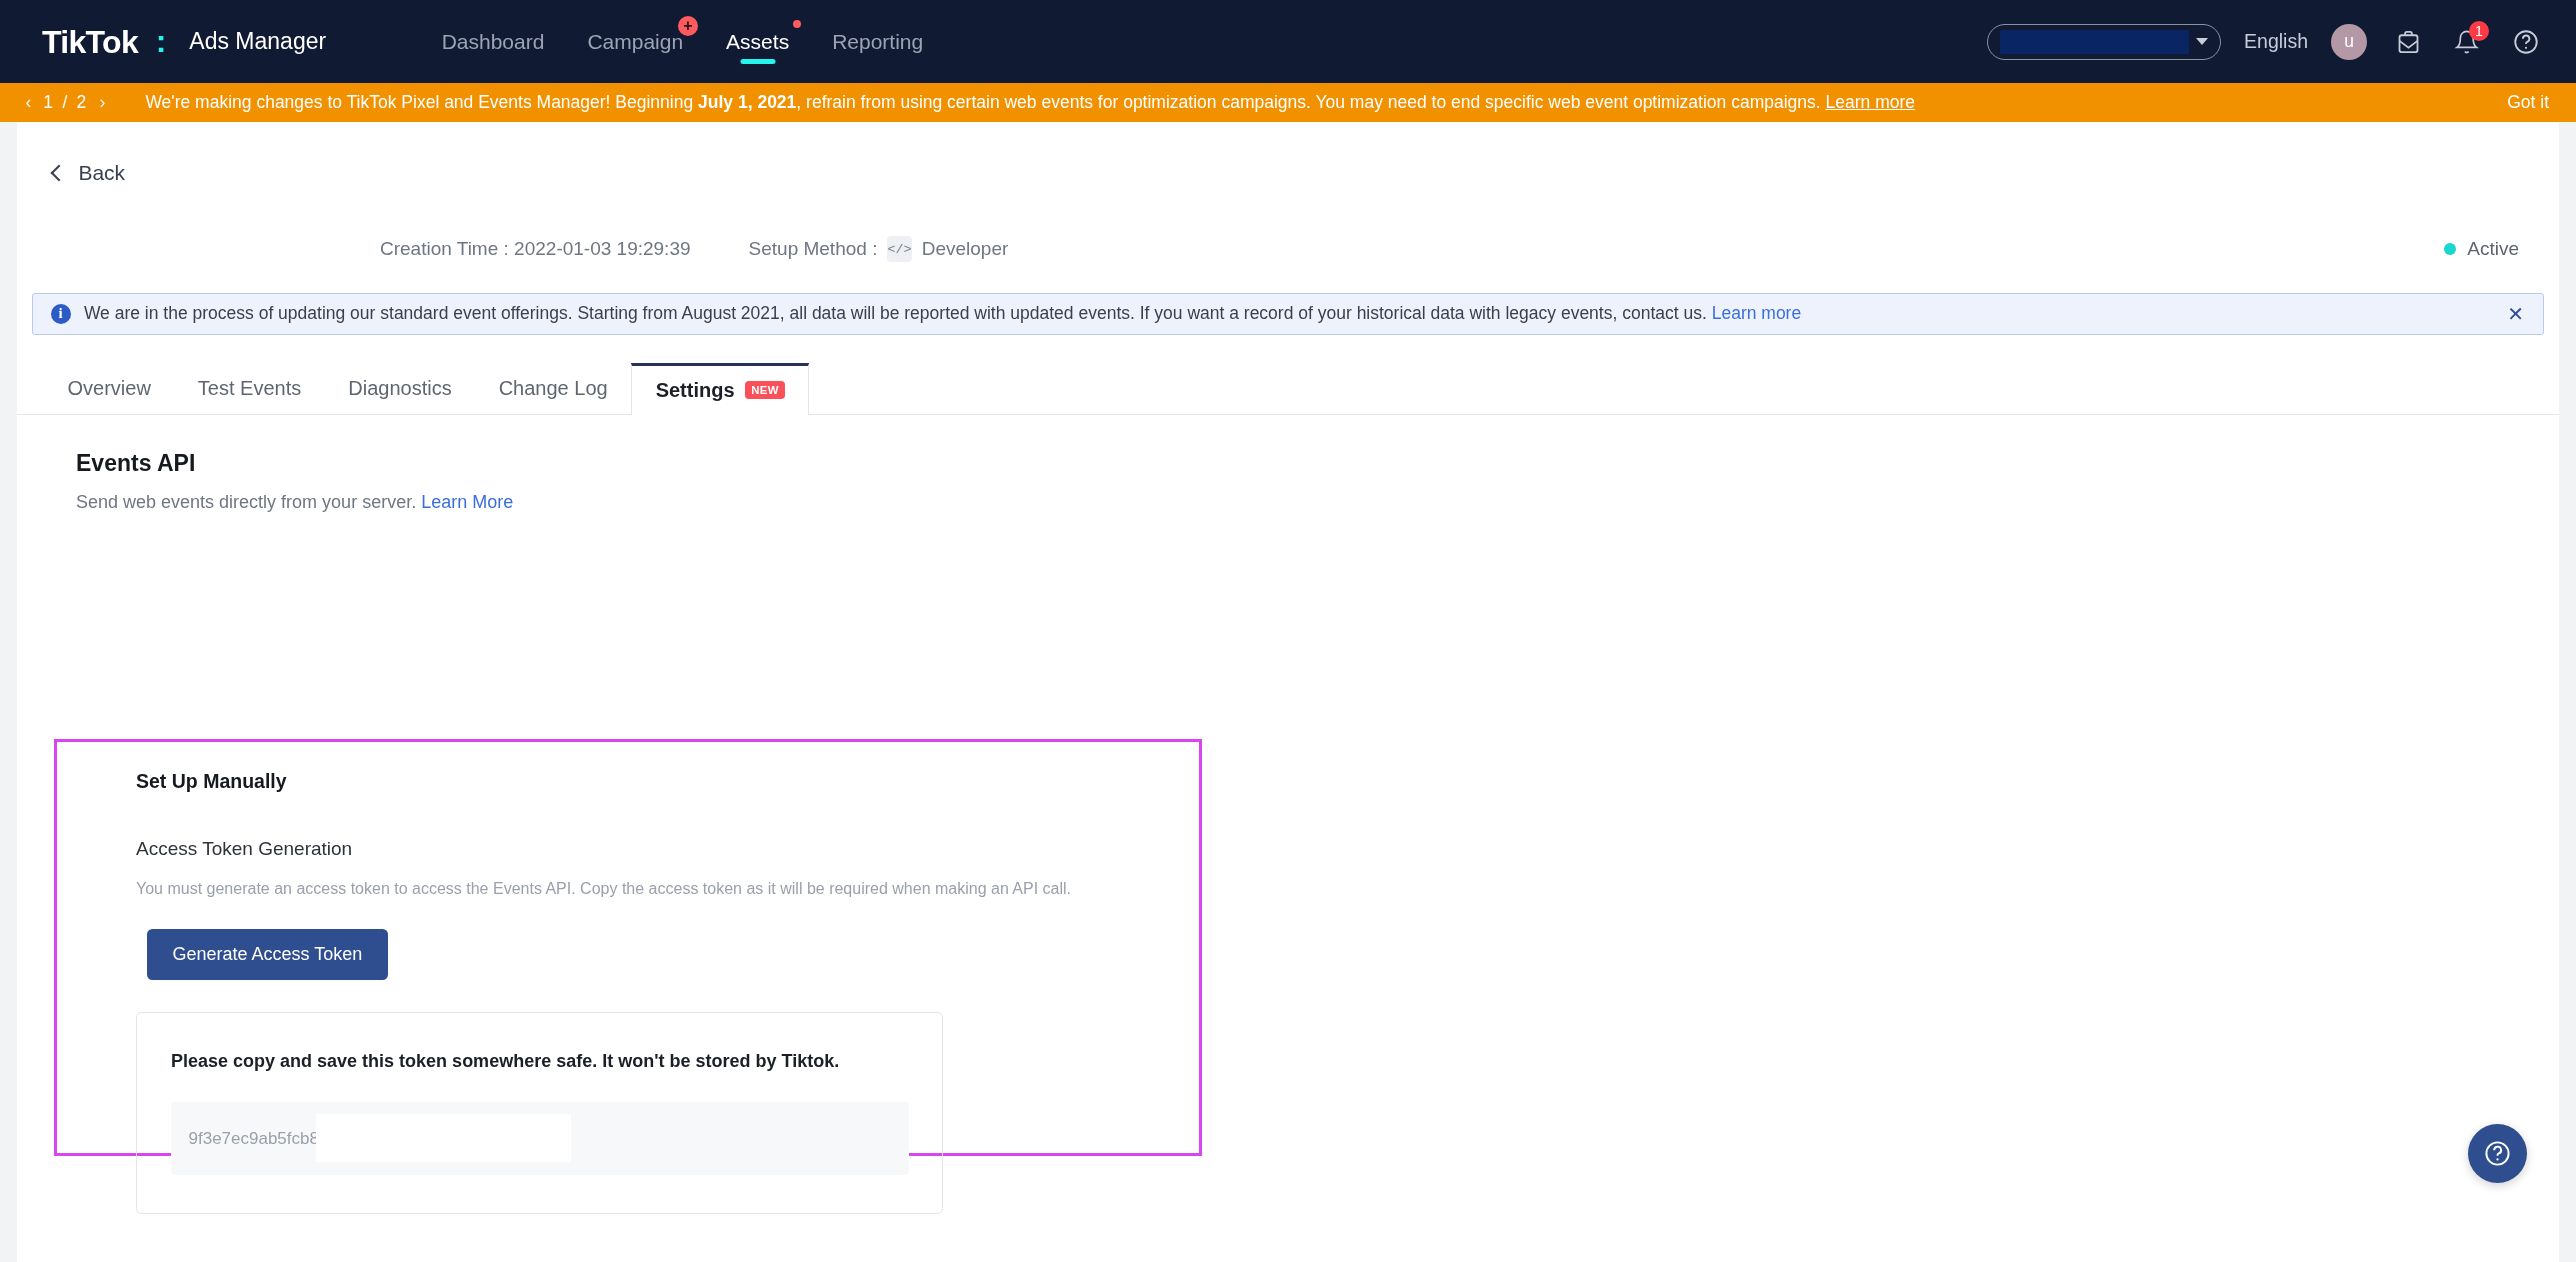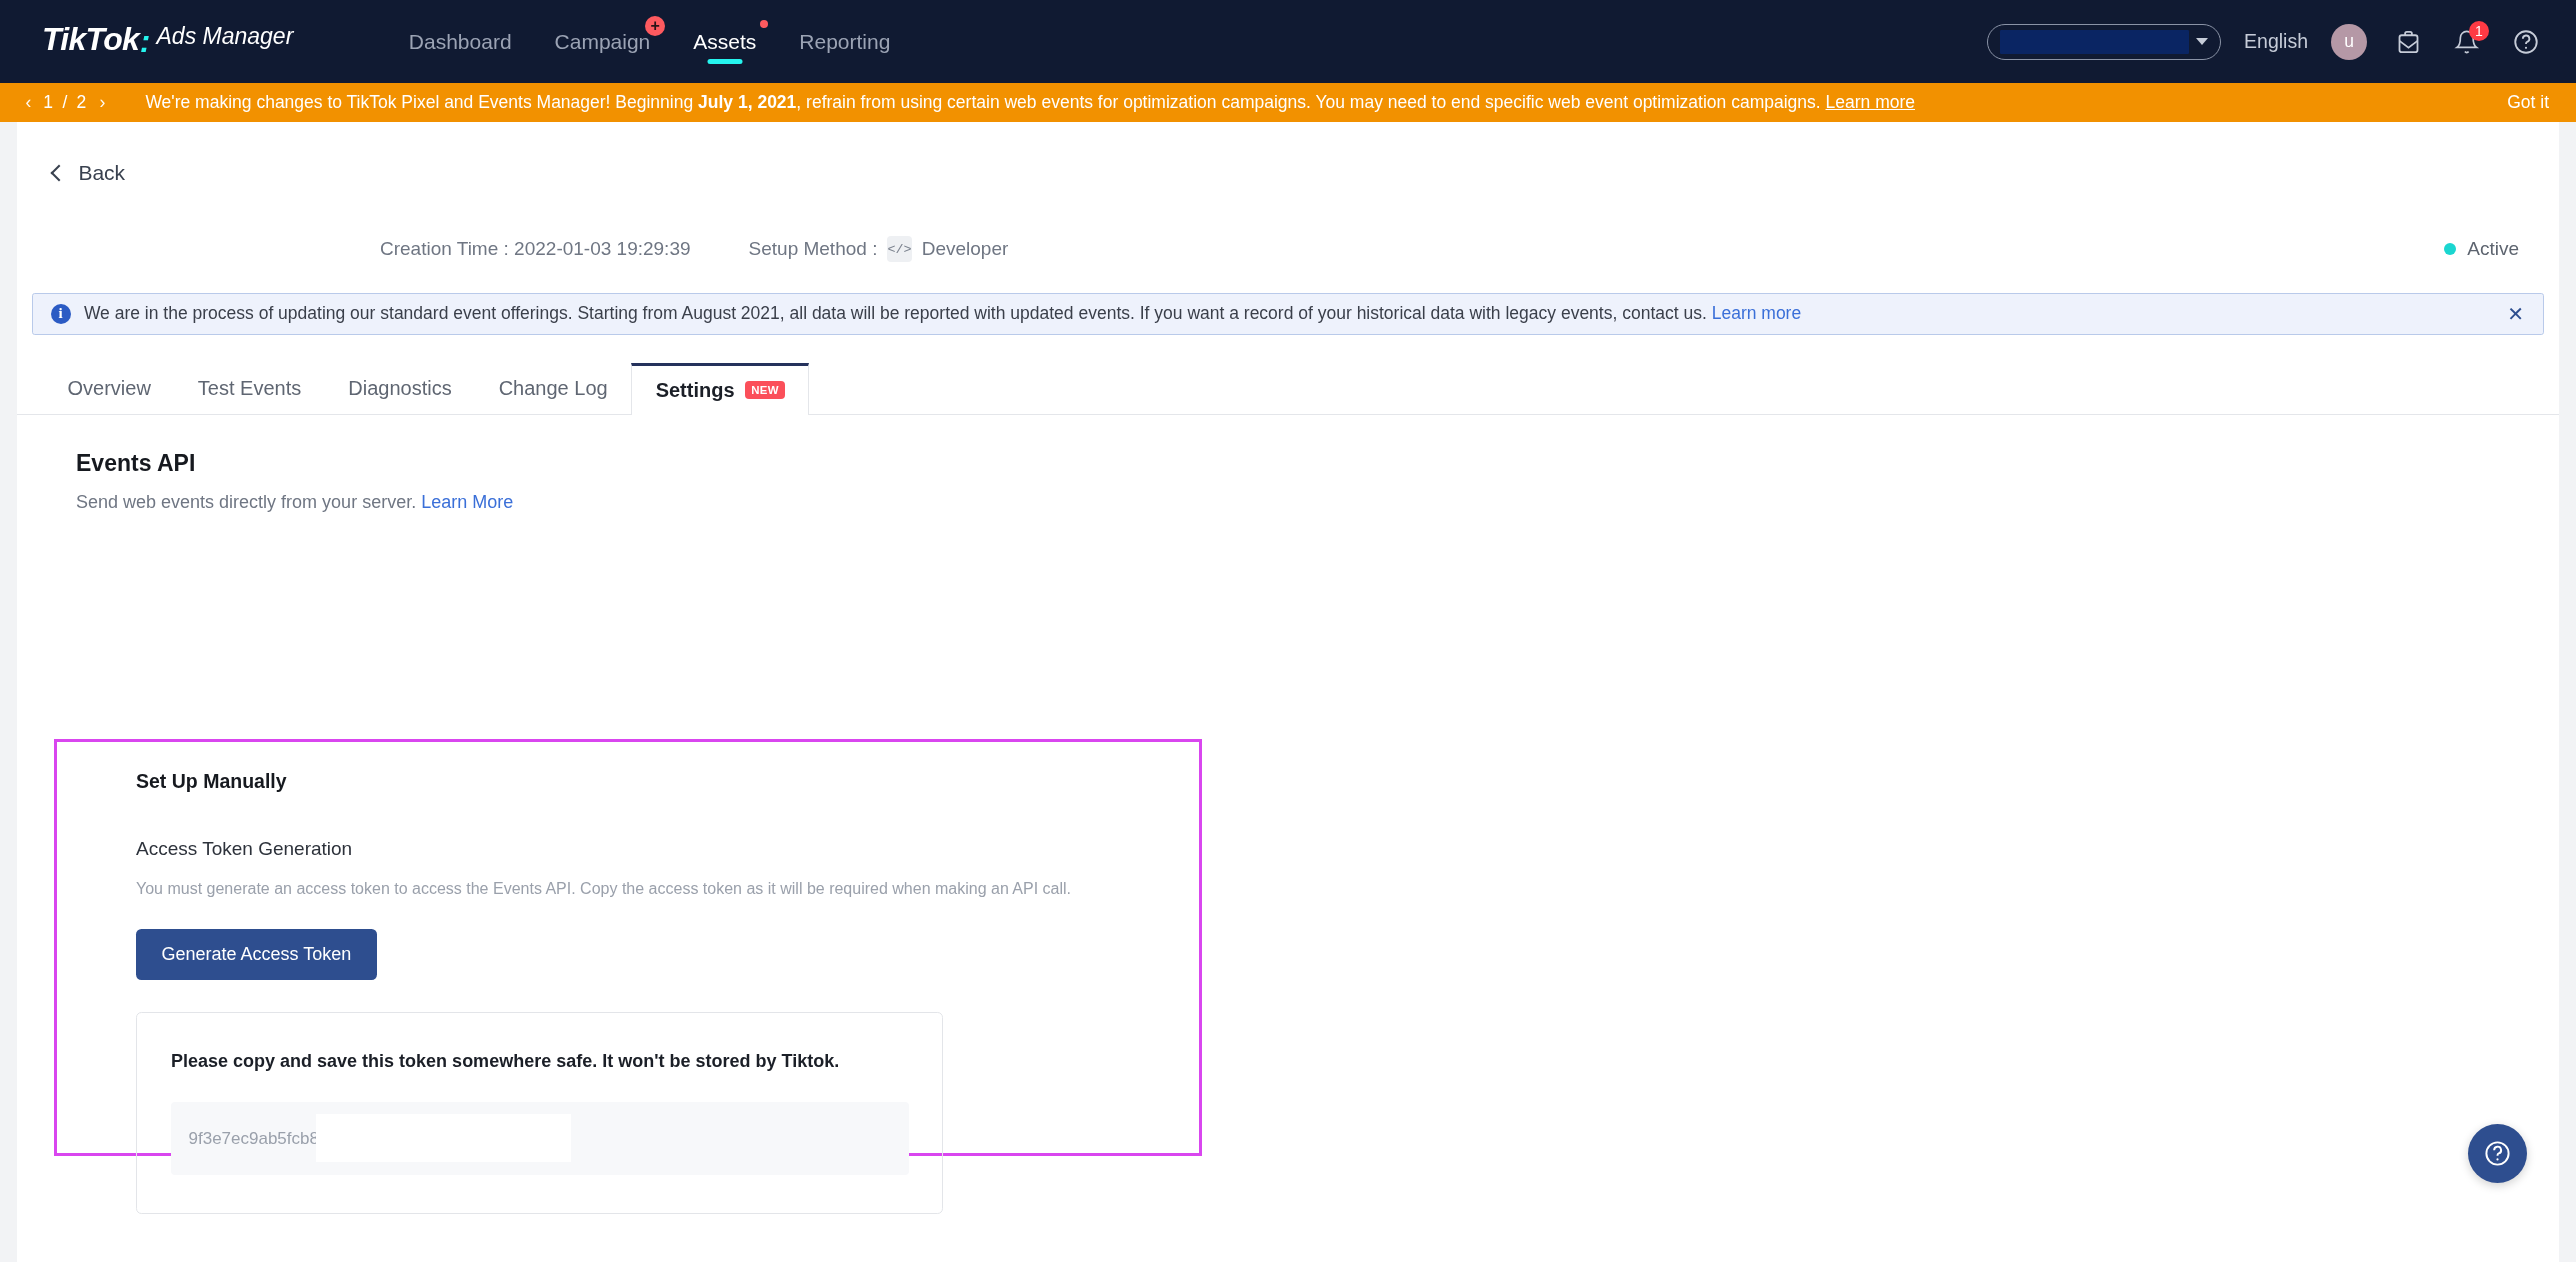--- a/index.html
+++ b/index.html
@@ -12,21 +12,21 @@
 
   
   .topnav {
     height: 83px;
     background: #101a32;
     display: flex;
     align-items: center;
     padding: 0 32px 0 42px;
     position: relative;
   }
-  .brand { display: flex; align-items: flex-start; gap: 0; font-style: italic; }
+  .brand { display: flex; align-items: center; gap: 17px; }
   .brand-logo {
     font-size: 32px; font-weight: bold; color: #ffffff;
     letter-spacing: -0.7px; line-height: 1;
     font-family: "Liberation Sans", sans-serif;
   }
   .brand-colon { color: #25f4ee; font-size: 32px; font-weight: bold; margin: 0 2px 0 0.7px; }
   .brand-sub { font-size: 23px; color: #ffffff; margin-left: 4px; font-weight: 400; }
 
   .navlinks { display: flex; align-items: center; margin-left: 94px; height: 59px; }
   .navitem {
@@ -160,20 +160,21 @@
   }
   .gb-inner { padding: 28px 36px 0 35px; }
   .gb-title { font-size: 19.5px; font-weight: bold; color: #16191f; }
   .gb-sub { margin-top: 45px; font-size: 19px; color: #2d323b; }
   .gb-desc { margin-top: 20px; font-size: 16px; color: #9aa0ab; }
 
   .gen-btn {
     margin-top: 31px; background: #2e4e8f; color: #ffffff; font-size: 18px;
     border: none; border-radius: 5.4px; padding: 15px 25.5px; cursor: pointer;
     font-family: "Liberation Sans", sans-serif;
+    margin-left: 11px;
   }
 
   .token-card {
     margin-top: 32px; width: 807px; height: 202px;
     border: 1.3px solid #e3e5e9; border-radius: 5.4px; padding: 38px 31px 0 34px;
   }
   .token-note { font-size: 18px; font-weight: bold; color: #1b1f27; }
   .token-field {
     margin-top: 30px; width: 738px; height: 73px; background: #f7f8fa;
     border-radius: 4px; display: flex; align-items: center; padding: 0 17.5px;

